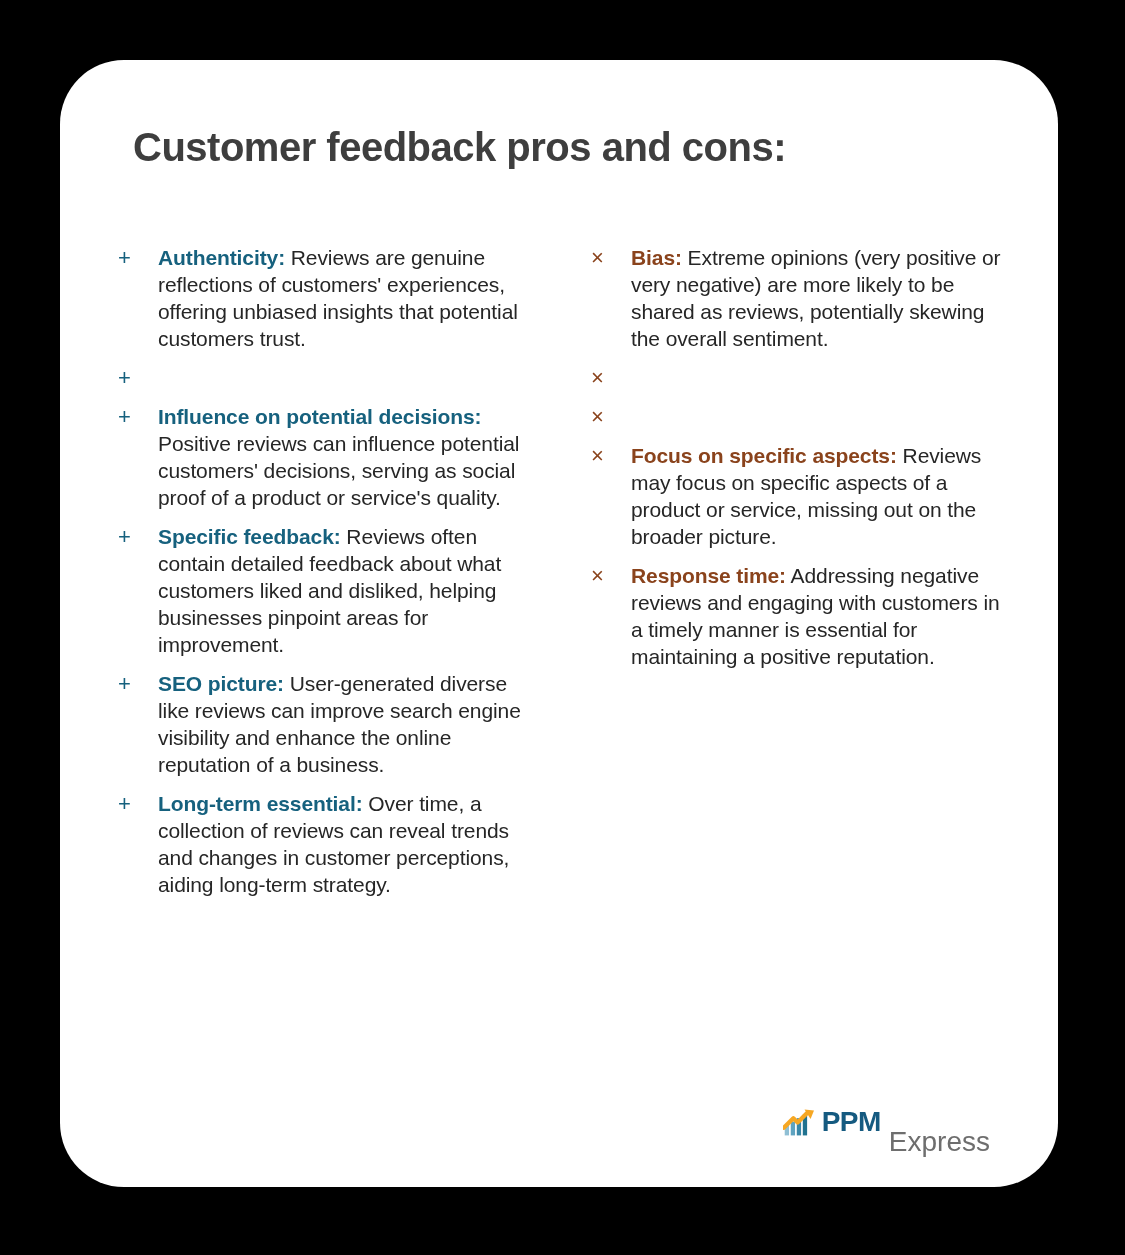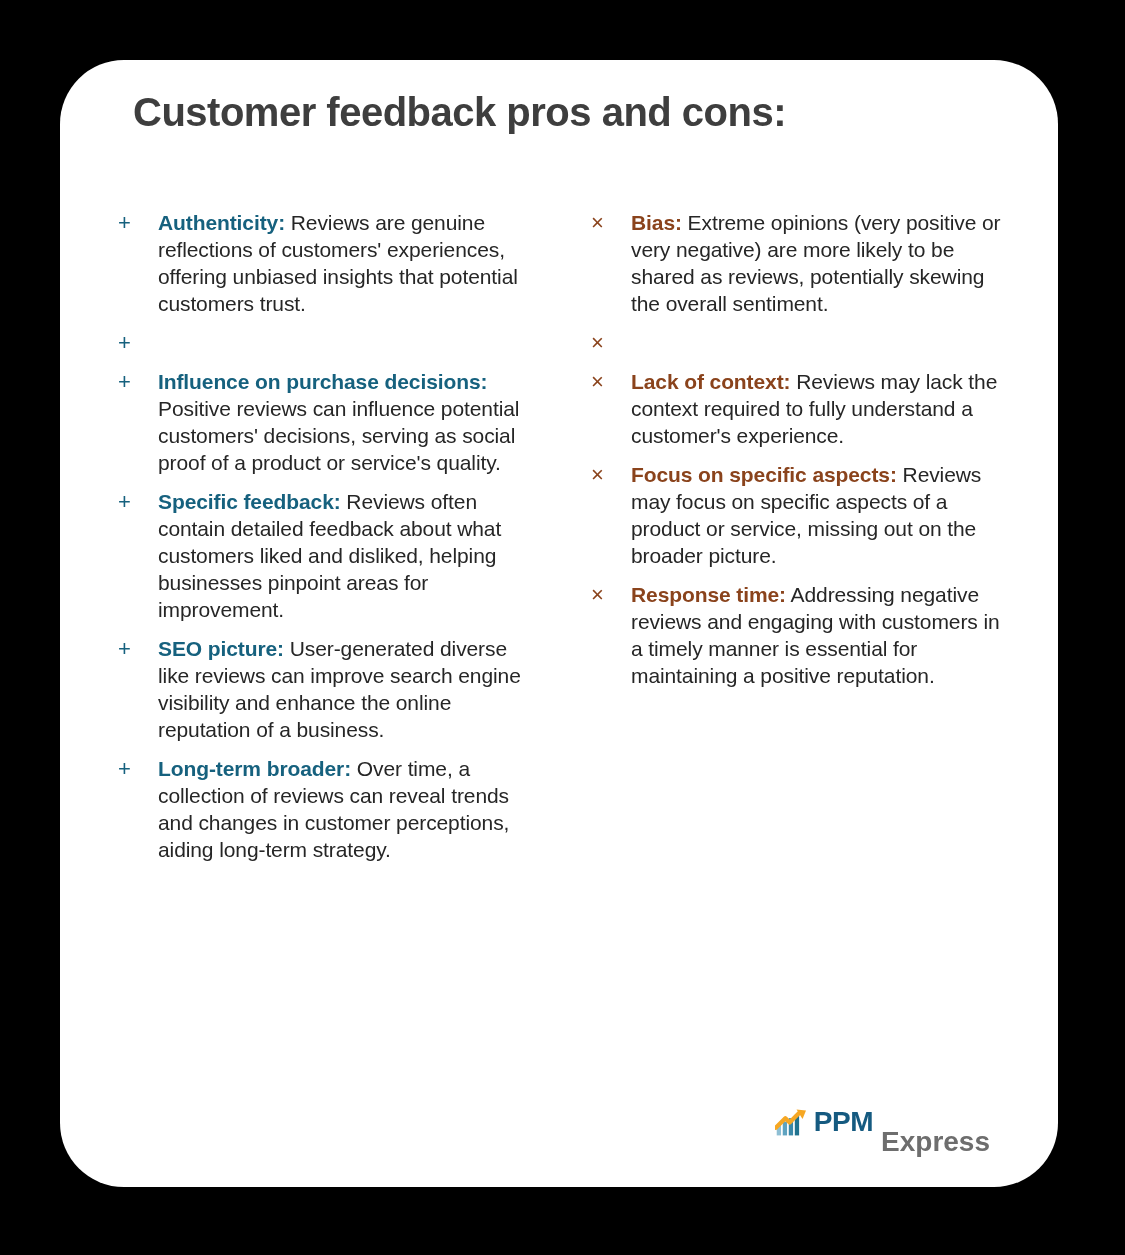--- a/index.html
+++ b/index.html
@@ -9,21 +9,21 @@
     font-family: "Liberation Sans", sans-serif;
     position: relative;
     overflow: hidden;
   }
   .card {
     position: absolute;
     left: 60px; top: 60px;
     width: 998px; height: 1127px;
     background: var(--card-bg, #ffffff);
     border-radius: 64px;
-    padding: 29px 46px 0 55px;
+    padding: 64px 46px 0 55px;
   }
   .page-title {
     margin-left: 18px;
     font-size: 40px;
     font-weight: 700;
     letter-spacing: -0.5px;
     color: var(--title-text, #3e3e3e);
     line-height: 1.15;
   }
   .columns {
@@ -63,21 +63,21 @@
     gap: 8px;
   }
   .logo-ppm {
     font-size: 28px;
     font-weight: 700;
     color: var(--logo-ppm, #155a80);
     letter-spacing: -0.5px;
   }
   .logo-express {
     font-size: 28px;
-    font-weight: 700;
+    font-weight: 400;
     color: var(--logo-express, #6e6e6e);
     letter-spacing: 0;
     margin-top: 40px;
   }
 </style>
 </head>
 <body>
 
 <div class="card">
 
@@ -91,53 +91,52 @@
           <span class="marker">+</span>
           <span class="item-text"><b class="term">Authenticity:</b> <span>Reviews are genuine reflections of customers' experiences, offering unbiased insights that potential customers trust.</span></span>
         </div>
 
         <div class="item">
           <span class="marker">+</span>
         </div>
 
         <div class="item">
           <span class="marker">+</span>
-          <span class="item-text"><b class="term">Influence on purchase decisions:</b> <span>Positive reviews can influence potential customers' decisions, serving as social proof of a product or service's quality.</span></span>
+          <span class="item-text"><b class="term">Influence on potential decisions:</b> <span>Positive reviews can influence potential customers' decisions, serving as social proof of a product or service's quality.</span></span>
         </div>
 
         <div class="item">
           <span class="marker">+</span>
           <span class="item-text"><b class="term">Specific feedback:</b> <span>Reviews often contain detailed feedback about what customers liked and disliked, helping businesses pinpoint areas for improvement.</span></span>
         </div>
 
         <div class="item">
           <span class="marker">+</span>
           <span class="item-text"><b class="term">SEO picture:</b> <span>User-generated diverse like reviews can improve search engine visibility and enhance the online reputation of a business.</span></span>
         </div>
 
         <div class="item">
           <span class="marker">+</span>
-          <span class="item-text"><b class="term">Long-term broader:</b> <span>Over time, a collection of reviews can reveal trends and changes in customer perceptions, aiding long-term strategy.</span></span>
+          <span class="item-text"><b class="term">Long-term essential:</b> <span>Over time, a collection of reviews can reveal trends and changes in customer perceptions, aiding long-term strategy.</span></span>
         </div>
       </div>
 
     <div class="column cons">
 
         <div class="item">
           <span class="marker">×</span>
           <span class="item-text"><b class="term">Bias:</b> <span>Extreme opinions (very positive or very negative) are more likely to be shared as reviews, potentially skewing the overall sentiment.</span></span>
         </div>
 
         <div class="item">
           <span class="marker">×</span>
         </div>
 
         <div class="item">
           <span class="marker">×</span>
-          <span class="item-text"><b class="term">Lack of context:</b> <span>Reviews may lack the context required to fully understand a customer's experience.</span></span>
         </div>
 
         <div class="item">
           <span class="marker">×</span>
           <span class="item-text"><b class="term">Focus on specific aspects:</b> <span>Reviews may focus on specific aspects of a product or service, missing out on the broader picture.</span></span>
         </div>
 
         <div class="item">
           <span class="marker">×</span>
           <span class="item-text"><b class="term">Response time:</b> <span>Addressing negative reviews and engaging with customers in a timely manner is essential for maintaining a positive reputation.</span></span>

